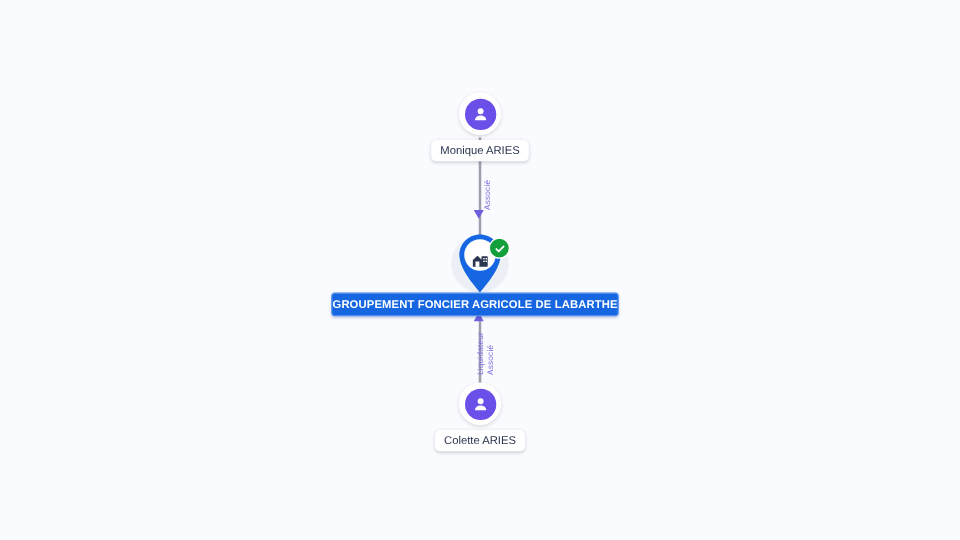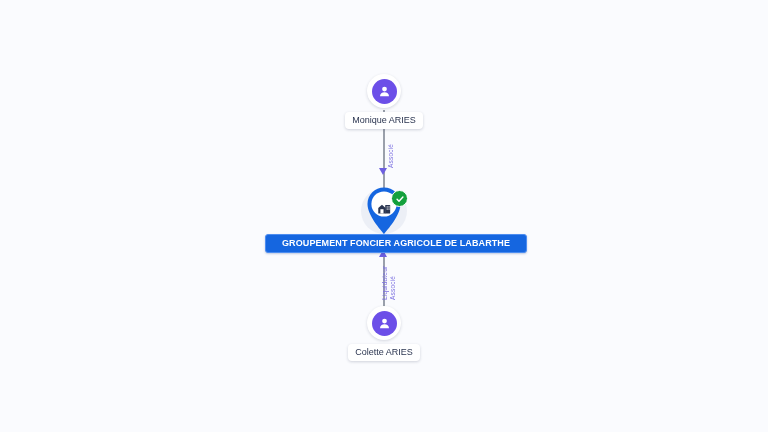--- a/index.html
+++ b/index.html
@@ -149,21 +149,21 @@
     display: flex;
     align-items: center;
     justify-content: center;
   }
 
   
   #company-label {
     position: absolute;
     left: 265px;
     top: 234px;
-    padding: 3px 16px;
+    padding: 3px 0;
     background: #1566e0;
     border: 1px solid #4d8df0;
     border-radius: 3px;
     color: #ffffff;
     font-size: 9px;
     font-weight: bold;
     letter-spacing: 0.1px;
     white-space: nowrap;
     line-height: 11px;
     box-shadow: 0 1px 2px rgba(20,60,140,0.25);

